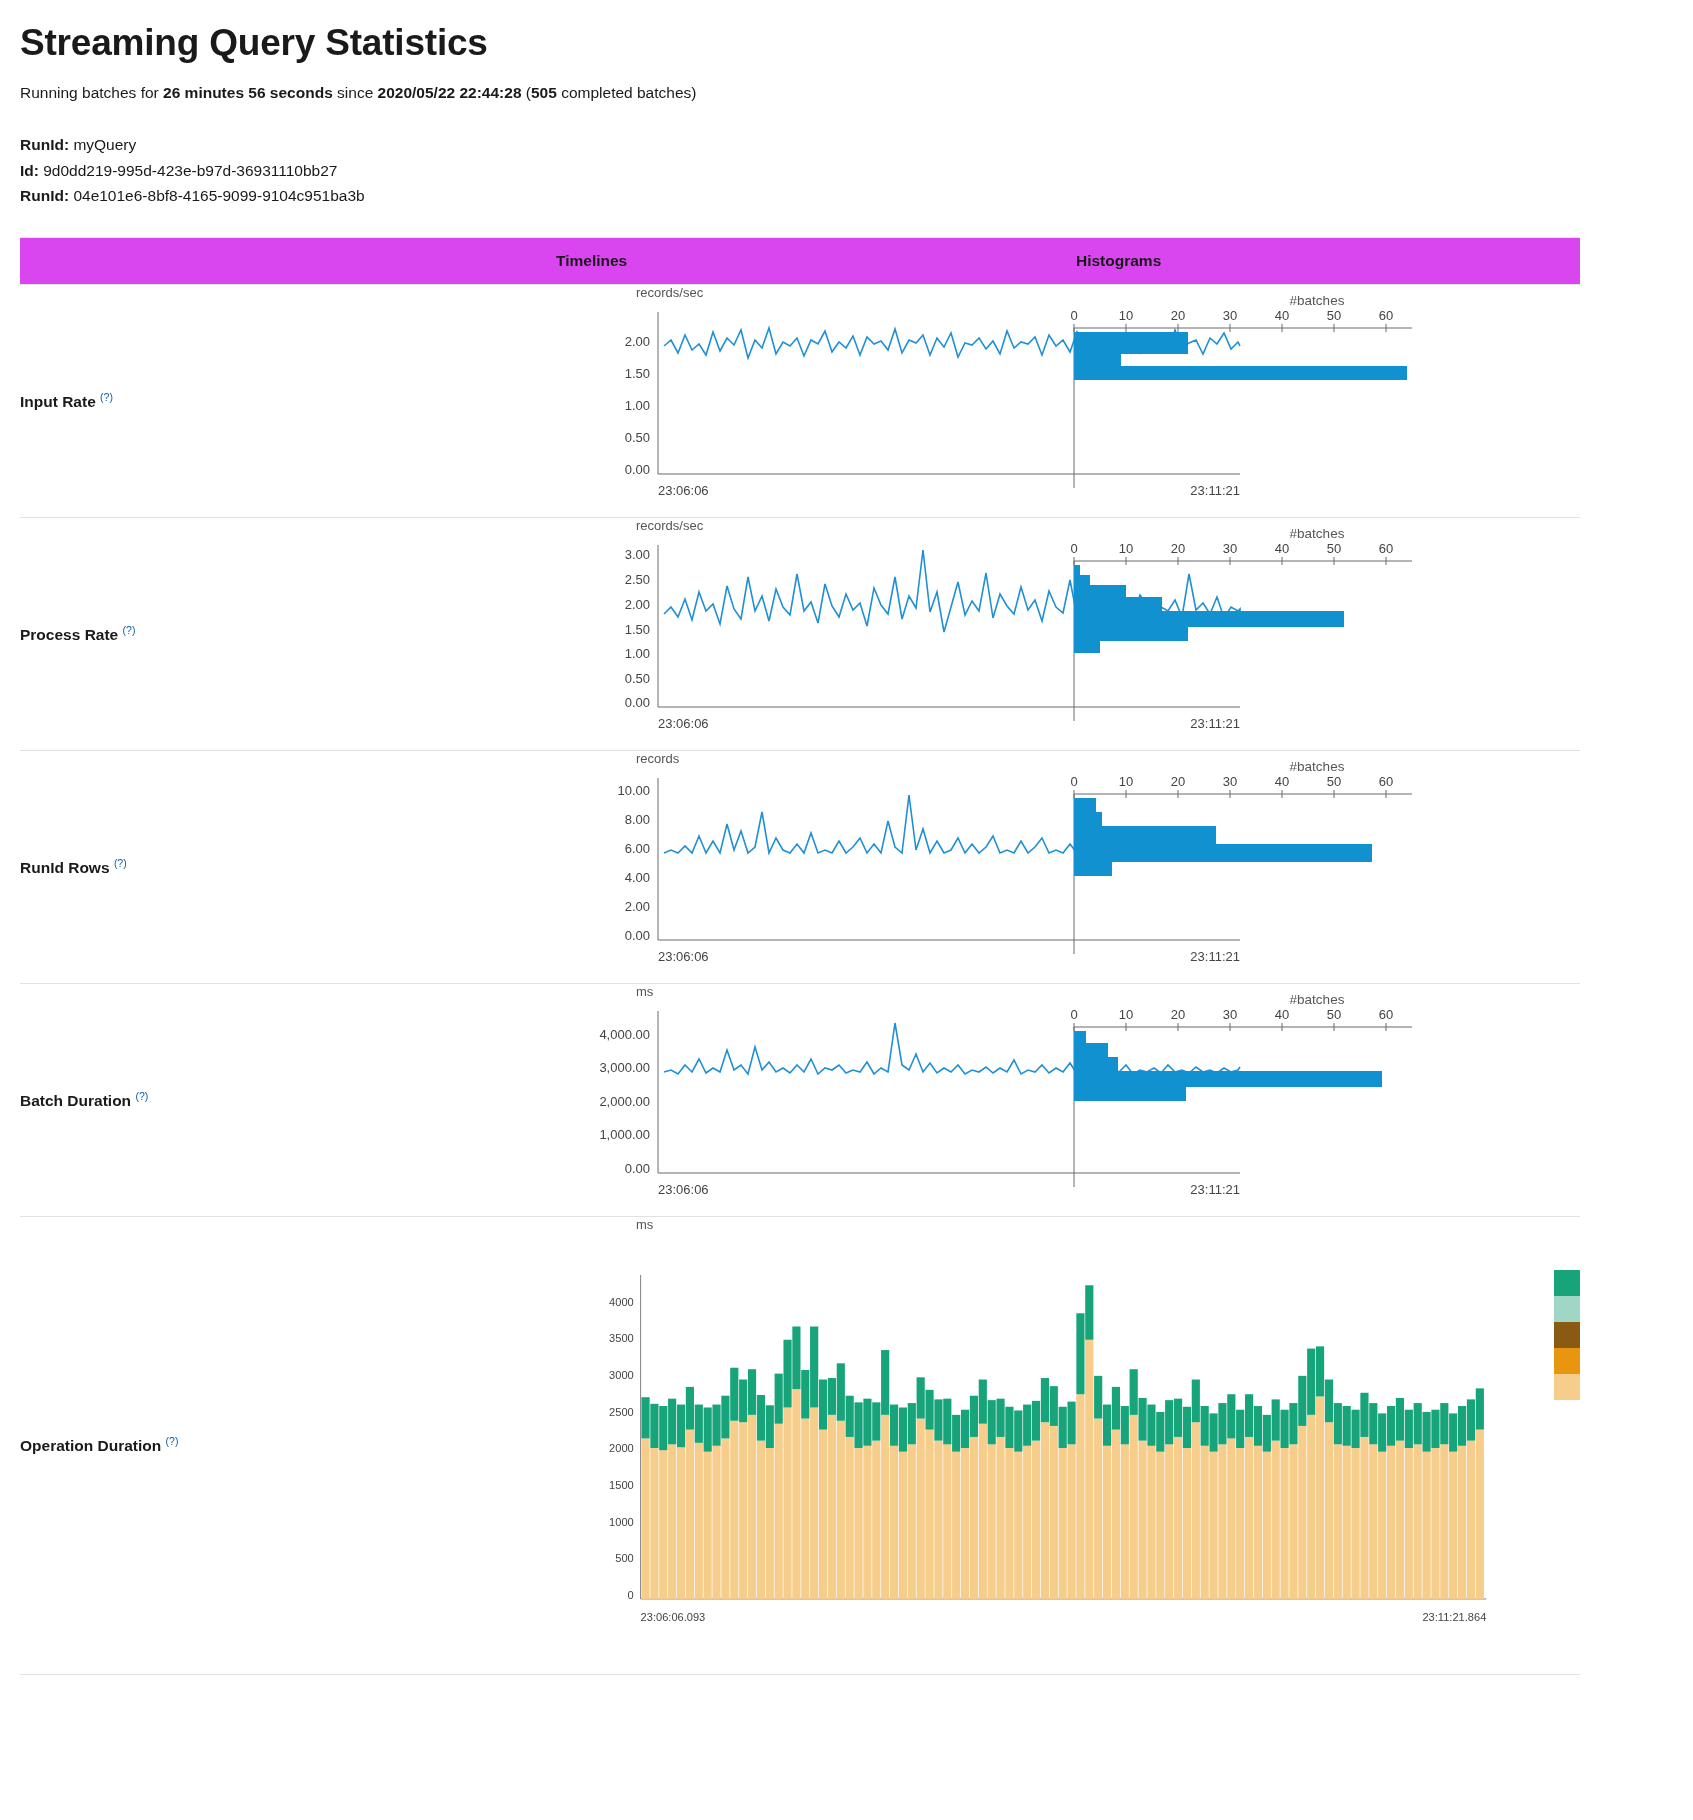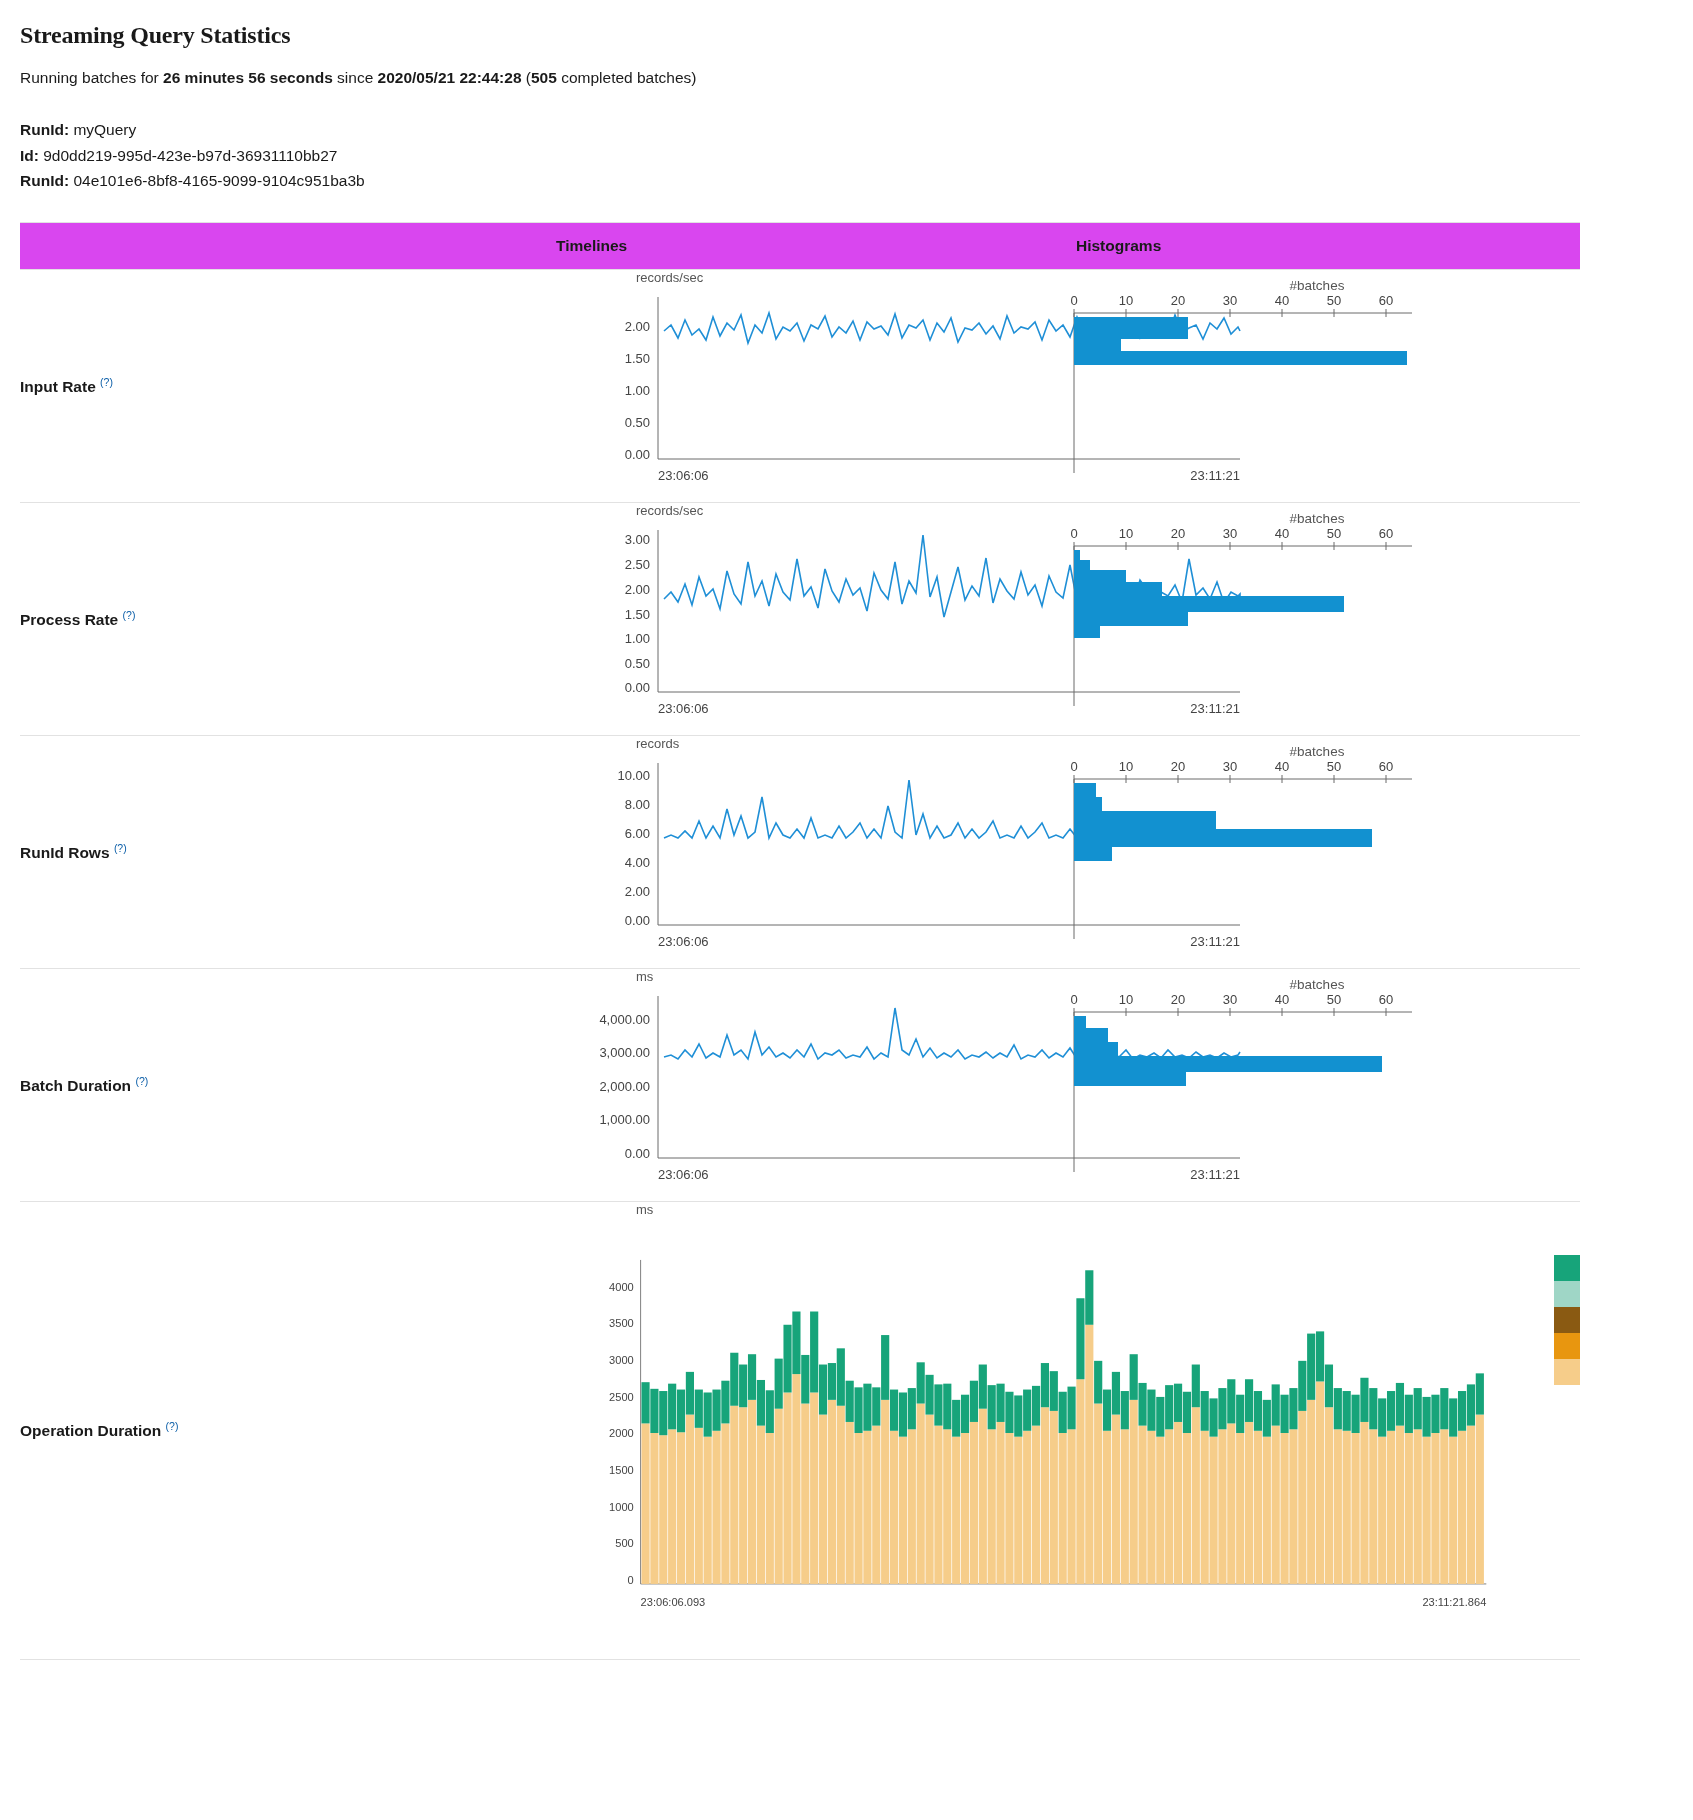--- a/index.html
+++ b/index.html
@@ -6,25 +6,24 @@
   html, body {
     margin: 0; padding: 0;
     background: #ffffff;
     font-family: "Liberation Sans", sans-serif;
     color: #1a1a1a;
   }
   body { width: 1693px; }
   .page { padding: 18px 20px 30px 20px; }
 
   h1.title {
-    font-size: 24px;
+    font-size: 37px;
     font-weight: bold;
     margin: 4px 0 20px 0;
     letter-spacing: -0.2px;
-    font-family: Liberation Serif, serif;
   }
   .subtitle {
     font-size: 15.5px;
     margin-bottom: 30px;
     color: #1a1a1a;
   }
   .subtitle b { font-weight: bold; }
 
   .meta { font-size: 15.5px; line-height: 1.65; margin-bottom: 28px; }
   .meta b { font-weight: bold; }
@@ -82,21 +81,21 @@
   .legend-box div { width: 26px; height: 26px; }
 </style>
 </head>
 <body>
 
 <div class="page">
 
   <h1 class="title">Streaming Query Statistics</h1>
 
   <div class="subtitle">
-    <span>Running batches for </span><b>26 minutes 56 seconds</b><span> since </span><b>2020/05/21 22:44:28</b><span> (</span><b>505</b><span> completed batches)</span>
+    <span>Running batches for </span><b>26 minutes 56 seconds</b><span> since </span><b>2020/05/22 22:44:28</b><span> (</span><b>505</b><span> completed batches)</span>
   </div>
 
   <div class="meta">
     <div><b>RunId:</b> <span>myQuery</span></div>
     <div><b>Id:</b> <span>9d0dd219-995d-423e-b97d-36931110bb27</span></div>
     <div><b>RunId:</b> <span>04e101e6-8bf8-4165-9099-9104c951ba3b</span></div>
   </div>
 
   <table class="stats">
     <thead>

